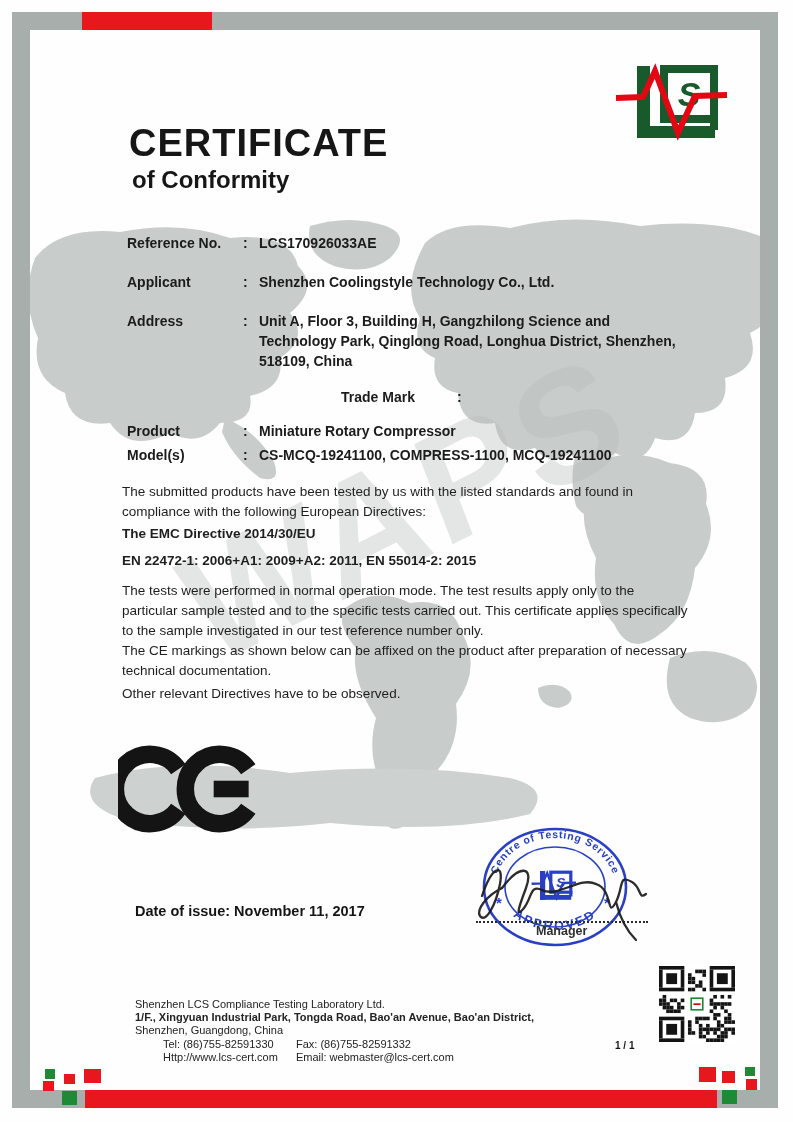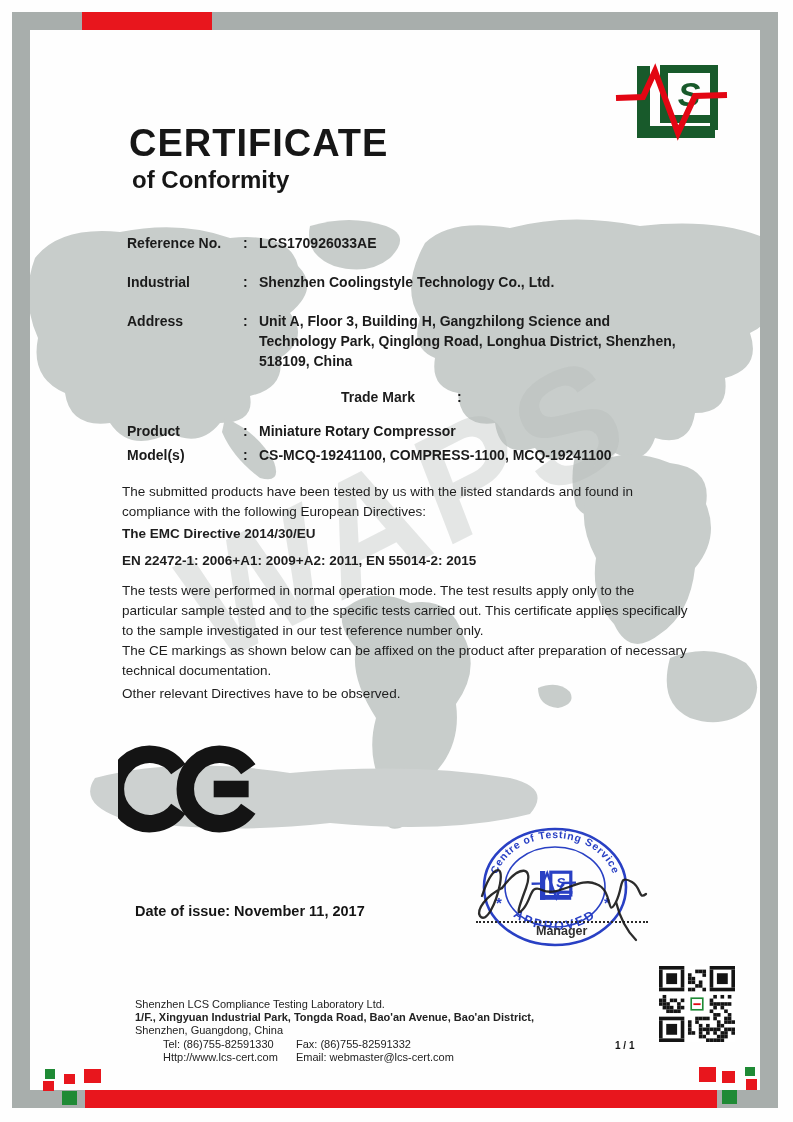--- a/index.html
+++ b/index.html
@@ -115,21 +115,21 @@
   <div class="title1">CERTIFICATE</div>
   <div class="title2">of Conformity</div>
 
   <div class="fields">
     <div class="frow mb-one">
       <span class="lbl">Reference No.</span>
       <span class="col">:</span>
       <span class="val">LCS170926033AE</span>
     </div>
     <div class="frow mb-one">
-      <span class="lbl">Industrial</span>
+      <span class="lbl">Applicant</span>
       <span class="col">:</span>
       <span class="val">Shenzhen Coolingstyle Technology Co., Ltd.</span>
     </div>
     <div class="frow mb-addr">
       <span class="lbl">Address</span>
       <span class="col">:</span>
       <span class="val">Unit A, Floor 3, Building H, Gangzhilong Science and Technology Park, Qinglong Road, Longhua District, Shenzhen, 518109, China</span>
     </div>
     <div class="frow mb-tm">
       <span class="lbl">Trade Mark</span>

